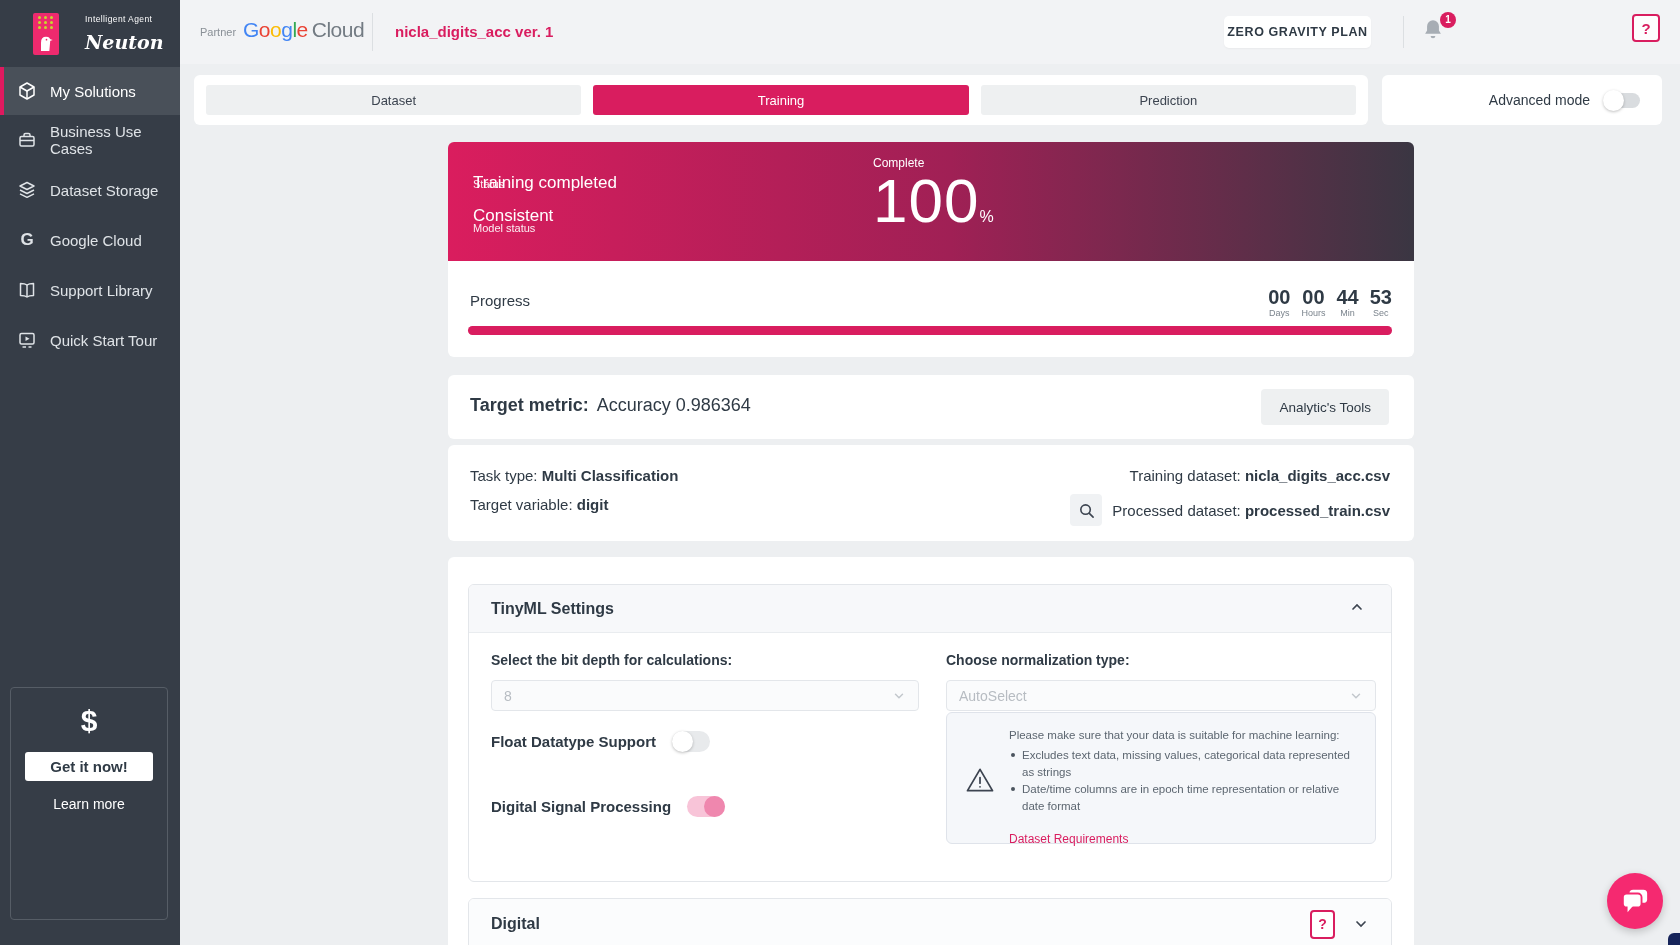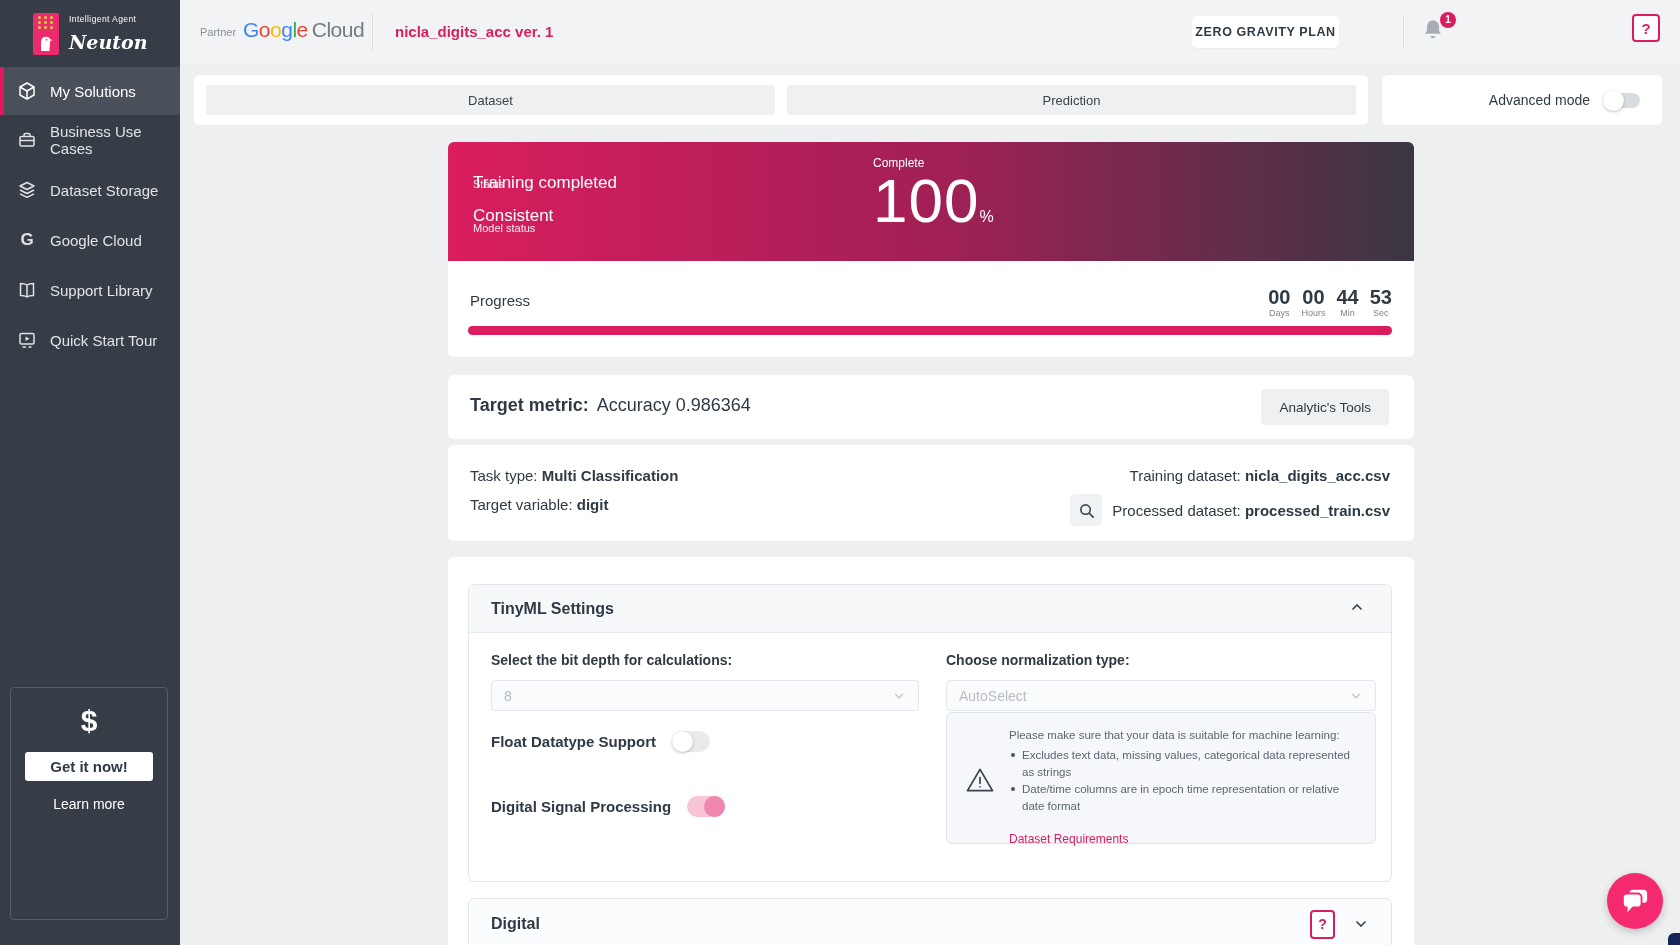--- a/index.html
+++ b/index.html
@@ -1,20 +1,20 @@
 <!DOCTYPE html>
 <html><head>
 <meta charset="utf-8">
 <style>
   * { margin:0; padding:0; box-sizing:border-box; }
   html,body { width:1680px; height:945px; overflow:hidden; font-family:"Liberation Sans", sans-serif; background:#edeff1; color:#2f3a45; }
 
   
   .sidebar { position:absolute; left:0; top:0; width:180px; height:945px; background:#363d47; z-index:5; }
-  .logo { display:flex; align-items:center; gap:10px; padding:13px 0 13px 33px; height:67px; cursor:pointer; }
+  .logo { display:flex; align-items:center; gap:26px; padding:13px 0 13px 33px; height:67px; cursor:pointer; }
   .logo-mark { width:26px; height:42px; background:#ee2a6e; border-radius:2px; display:flex; flex-direction:column; align-items:center; padding-top:3px; }
   .dots { display:grid; grid-template-columns:repeat(3,1fr); gap:1.5px; width:17px; margin-bottom:1px; }
   .dots i { width:3.5px; height:3.5px; border-radius:50%; background:#c6d92c; }
   .logo-bird { width:20px; height:22px; }
   .logo-text .tagline { font-size:8.5px; color:#fff; letter-spacing:.4px; }
   .logo-text .brand { font-family:"DejaVu Serif", serif; font-style:italic; font-weight:bold; font-size:19px; color:#fff; margin-top:7px; }
   .nav { position:absolute; top:67px; left:0; width:180px; }
   .nav-item { display:flex; align-items:center; gap:13px; height:50px; padding-left:17px; color:#dfe3e7; font-size:15px; cursor:pointer; position:relative; }
   .nav-item:first-child { height:48px; }
   .nav-item.active { background:#495059; color:#fff; }
@@ -27,21 +27,21 @@
   .promo .pbtn { display:block; margin:14px auto 0; width:128px; height:29px; line-height:29px; background:#fff; color:#2f3a45; font-weight:bold; font-size:15px; border:none; border-radius:3px; cursor:pointer; }
   .promo .plink { display:block; margin-top:15px; font-size:14px; color:#fff; text-decoration:none; cursor:pointer; }
 
   
   .topbar { position:absolute; left:180px; top:0; width:1500px; height:64px; background:#f2f3f5; }
   .partner { position:absolute; left:20px; top:26px; font-size:11px; color:#8a9097; }
   .glogo { position:absolute; left:63px; top:18px; font-size:21px; font-weight:500; letter-spacing:-.5px; }
   .glogo .cloud { color:#737b83; font-weight:400; margin-left:4px; }
   .tb-div1 { position:absolute; left:192px; top:13px; width:1px; height:38px; background:#dcdfe2; }
   .project { position:absolute; left:215px; top:23px; font-size:15px; font-weight:600; color:#d91d5f; }
-  .plan-btn { position:absolute; left:1012px; top:16px; width:147px; height:32px; background:#fff; border:none; border-radius:5px; font-family:inherit; font-size:12.5px; font-weight:bold; letter-spacing:.6px; color:#2f3a45; cursor:pointer; box-shadow:0 1px 2px rgba(0,0,0,.04); }
+  .plan-btn { position:absolute; left:1044px; top:16px; width:147px; height:32px; background:#fff; border:none; border-radius:5px; font-family:inherit; font-size:12.5px; font-weight:bold; letter-spacing:.6px; color:#2f3a45; cursor:pointer; box-shadow:0 1px 2px rgba(0,0,0,.04); }
   .tb-div2 { position:absolute; left:1223px; top:16px; width:1px; height:32px; background:#dcdfe2; }
   .bell-wrap { position:absolute; left:1240px; top:16px; width:34px; height:34px; cursor:pointer; }
   .badge { position:absolute; right:-2px; top:-4px; min-width:16px; height:16px; border-radius:8px; background:#d91d5f; color:#fff; font-size:10px; font-weight:bold; text-align:center; line-height:16px; }
   .help-btn { position:absolute; left:1452px; top:14px; width:28px; height:28px; background:#fdfdfd; border:2px solid #d91d5f; border-radius:4px; color:#d91d5f; font-size:15px; font-weight:bold; cursor:pointer; }
 
   
   .card { position:absolute; background:#fff; border-radius:6px; }
   .tabs-card { left:194px; top:75px; width:1174px; height:50px; display:flex; align-items:center; gap:12px; padding:0 12px; }
   .tab { flex:1; height:30px; border:none; border-radius:3px; background:#eef0f1; color:#3c4450; font-family:inherit; font-size:13px; cursor:pointer; }
   .tab.active { background:#d91d5f; color:#fff; }
@@ -210,20 +210,21 @@
       <path d="M12 4 a5.5 5.5 0 0 1 5.5 5.5 v4 l1.8 3 H4.7 l1.8 -3 v-4 A5.5 5.5 0 0 1 12 4 Z" fill="#a7adb4"></path>
       <path d="M9.8 18.5 a2.2 2.2 0 0 0 4.4 0 Z" fill="#a7adb4"></path>
     </svg>
     <span class="badge">1</span>
   </div>
   <button class="help-btn">?</button>
 </div>
 
 <div class="card tabs-card">
   <button class="tab">Dataset</button>
+  <button class="tab active">Training</button>
   <button class="tab">Prediction</button>
 </div>
 <div class="card adv-card">
   <span class="adv-label">Advanced mode</span>
   <div class="mtoggle">
       <div class="knob"></div>
     </div>
 </div>
 
 <div class="status-card">

